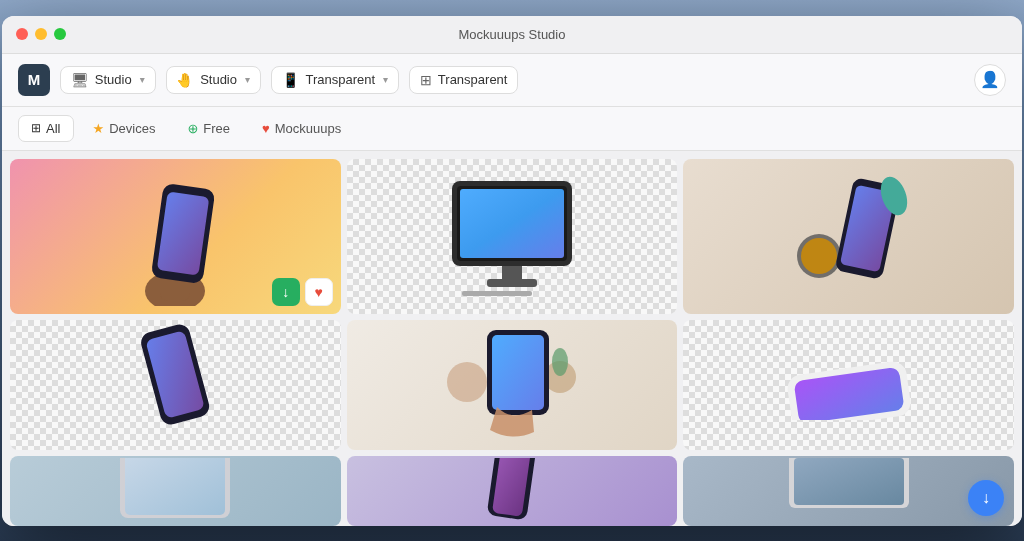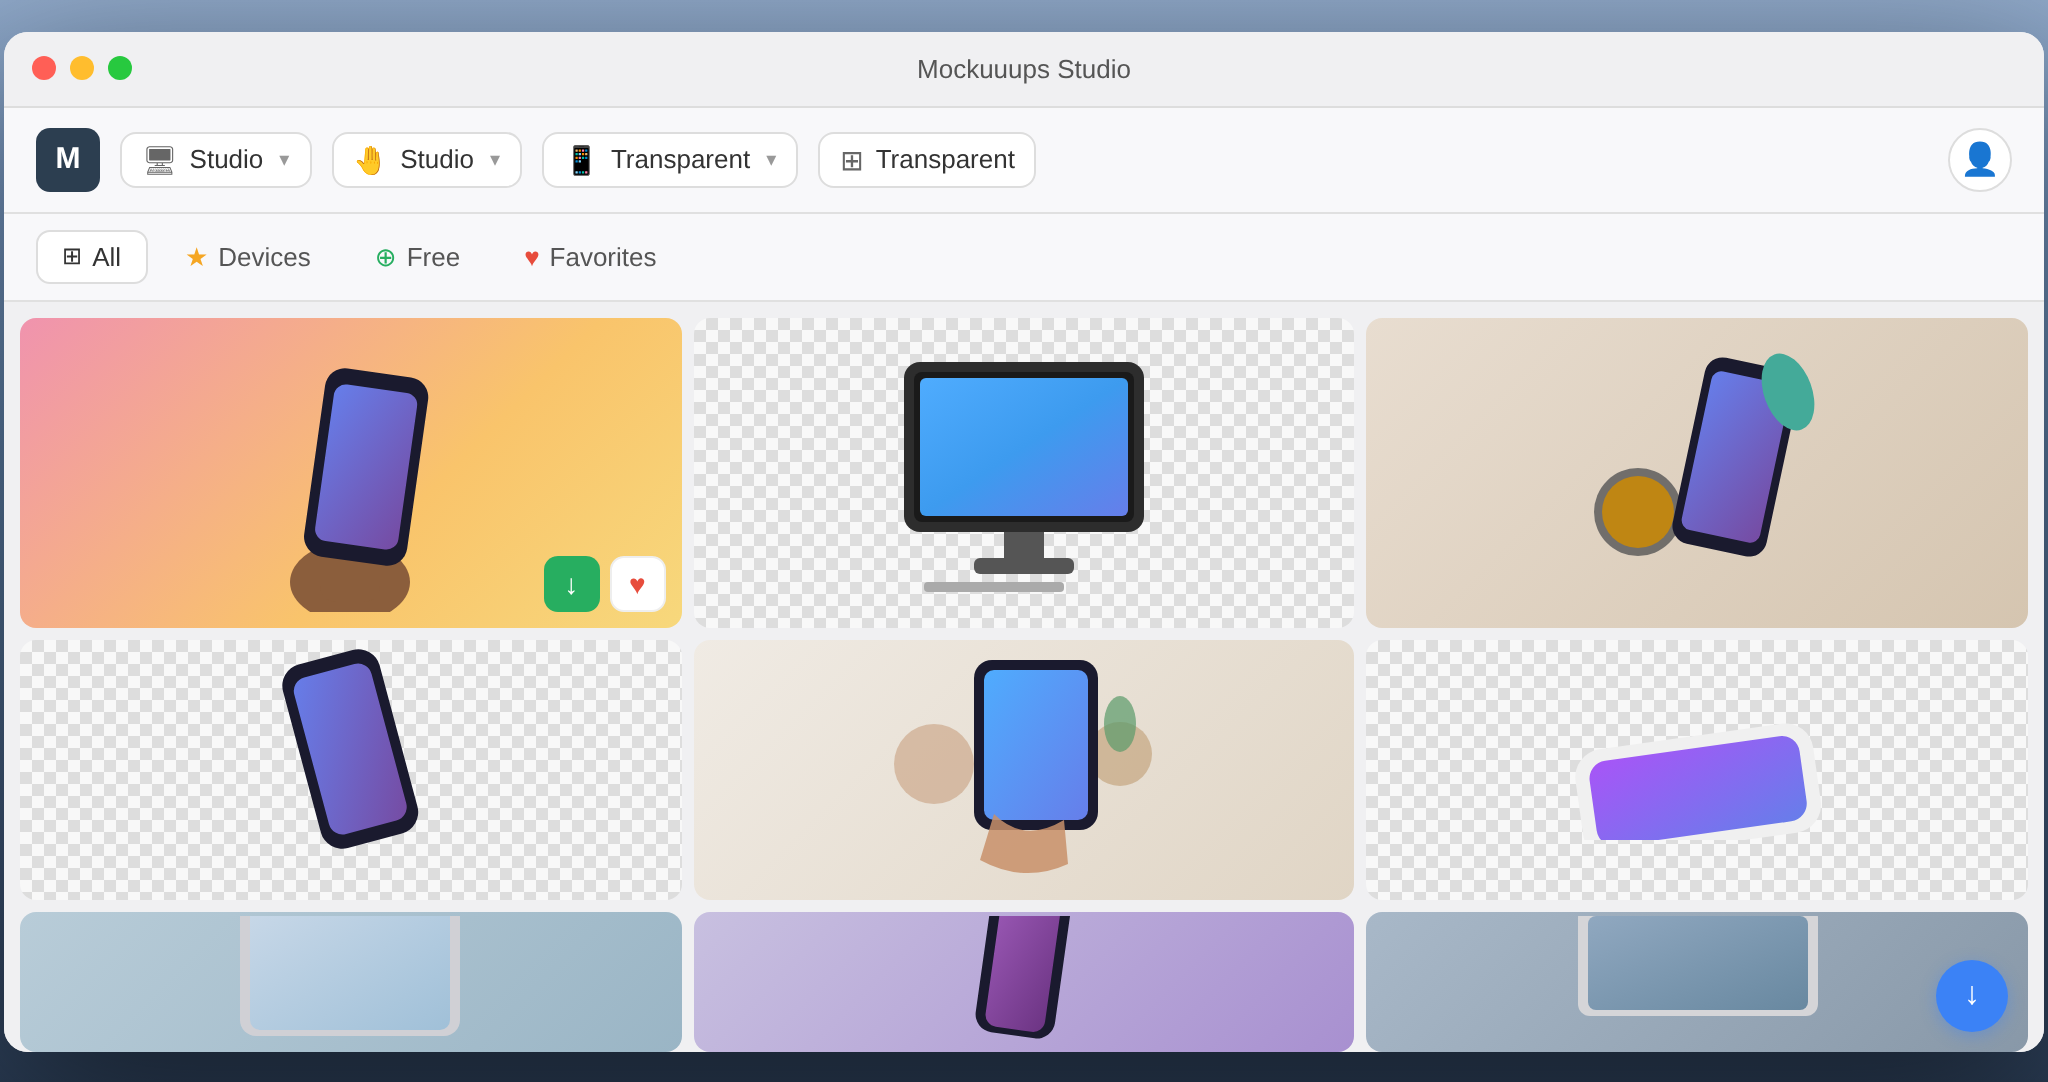--- a/index.html
+++ b/index.html
@@ -320,21 +320,21 @@
     <div class="filter-tab">
       <span style="color:#f5a623;">★</span>
       <span>Devices</span>
     </div>
     <div class="filter-tab">
       <span style="color:#27ae60;">⊕</span>
       <span>Free</span>
     </div>
     <div class="filter-tab">
       <span style="color:#e74c3c;">♥</span>
-      <span>Favorites</span>
+      <span>Mockuuups</span>
     </div>
   </div>
 
   <div class="grid-container">
     <div class="grid">
 
       <div class="grid-item" style="height:155px; background: linear-gradient(135deg, #f093ae 0%, #f9c46b 60%, #f7d87c 100%);">
         <div class="svg-wrap">
           <svg width="120" height="140" viewBox="0 0 120 140">
 

